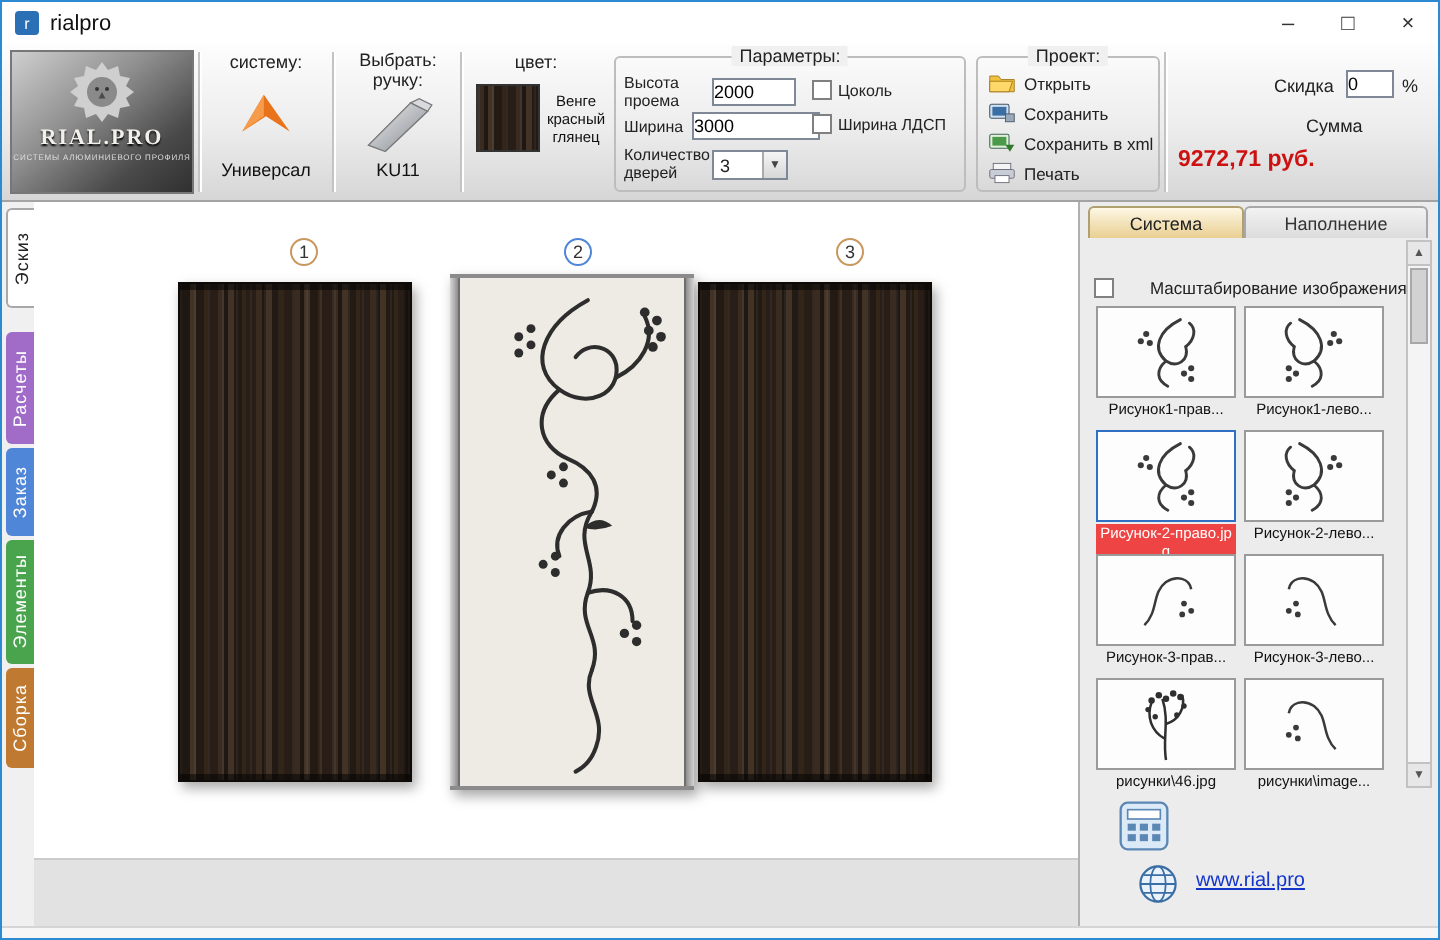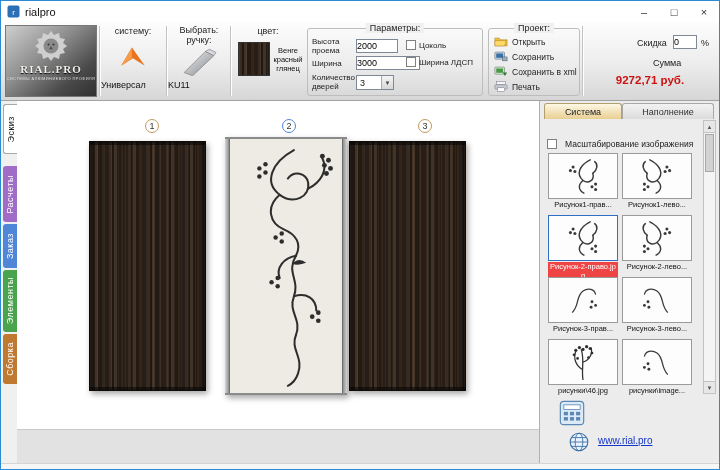--- a/index.html
+++ b/index.html
@@ -20,36 +20,36 @@
   .vsep{position:absolute;top:4px;height:70px;width:1px;background:#c3c3c3;box-shadow:1px 0 0 #fff;}
 
   .logo{position:absolute;left:4px;top:3px;width:92px;height:72px;border:1px solid #777;
     background:linear-gradient(140deg,#cfcfcf 0%,#8f8f8f 40%,#4a4a4a 75%,#303030 100%);
     display:flex;flex-direction:column;align-items:center;overflow:hidden;}
   .logo svg{width:40px;height:34px;margin-top:3px;}
   .brand{font-family:"Liberation Serif",serif;font-weight:bold;font-size:11px;letter-spacing:1px;color:#f2f0ea;text-shadow:0 1px 1px #000;}
   .tagline{font-size:4px;color:#ddd;letter-spacing:.4px;margin-top:1px;white-space:nowrap;}
 
   .sec-label{position:absolute;font-size:9px;color:#222;text-align:center;}
-  .sec-value{position:absolute;font-size:9px;color:#111;text-align:left;}
+  .sec-value{position:absolute;font-size:9px;color:#111;text-align:center;}
 
   .group{position:absolute;border:1px solid #bdbdbd;border-radius:3px;}
   .legend{position:absolute;top:-6px;left:50%;transform:translateX(-50%);padding:0 4px;background:#f0f0f0;font-size:9px;color:#222;white-space:nowrap;}
 
   .p-label{position:absolute;font-size:8px;line-height:1.15;color:#222;}
   .tb-input{position:absolute;height:14px;border:1px solid #7f8896;background:#fff;font-size:9px;font-family:inherit;padding:0 0;}
   .cb{position:absolute;width:10px;height:10px;background:#fff;border:1px solid #808080;}
   .combo{position:absolute;height:15px;border:1px solid #7f8896;background:#fff;font-size:9px;display:flex;align-items:center;padding-left:3px;}
   .combo .arrow{margin-left:auto;width:12px;align-self:stretch;background:linear-gradient(#f5f5f5,#d7d7d7);border-left:1px solid #aaa;display:flex;align-items:center;justify-content:center;font-size:6px;color:#444;}
 
   .proj-item{position:absolute;left:5px;width:84px;height:13px;display:flex;align-items:flex-end;gap:4px;font-size:8.5px;color:#222;cursor:pointer;}
   .proj-item svg{width:14px;height:11px;flex:0 0 auto;}
 
   .sum-label{position:absolute;font-size:9px;color:#222;}
-  .total{position:absolute;font-size:11.5px;font-weight:bold;color:#cc1111;text-align:center;}
+  .total{position:absolute;font-size:11.5px;font-weight:bold;color:#cc1111;text-align:left;}
 
   
   .side-tab{position:absolute;left:2px;width:14px;border-radius:3px 0 0 3px;display:flex;align-items:center;justify-content:center;cursor:pointer;}
   .side-tab span{writing-mode:vertical-rl;transform:rotate(180deg);font-size:9px;letter-spacing:.5px;}
   .tab-sketch{background:#ffffff;border:1px solid #a8a8a8;border-right:none;color:#222;}
   .tab-calc{background:#a06cc8;color:#fff;}
   .tab-order{background:#4f86d8;color:#fff;}
   .tab-elems{background:#4aa44e;color:#fff;}
   .tab-asm{background:#bf7930;color:#fff;}
 
@@ -72,21 +72,21 @@
   .door-num{position:absolute;width:14px;height:14px;border-radius:50%;background:#fff;font-size:9px;display:flex;align-items:center;justify-content:center;color:#333;}
   .num-warm{border:1px solid #c8985e;}
   .num-blue{border:1px solid #4f86d8;}
 
   
   .panel{position:absolute;left:538px;top:100px;width:180px;height:362px;background:#ececec;border-left:1px solid #b0b0b0;}
   .ptab{position:absolute;top:2px;height:16px;font-size:9px;display:flex;align-items:center;justify-content:center;cursor:pointer;border:1px solid #b0a070;border-bottom:none;border-radius:3px 3px 0 0;}
   .ptab-active{left:4px;width:78px;background:linear-gradient(#fdf7e4,#e9cf92);color:#222;}
   .ptab-idle{left:82px;width:92px;background:linear-gradient(#f2f2f2,#dcdcdc);border-color:#a8a8a8;color:#333;}
   .pdrop{left:4px;top:19px;width:158px;}
-  .pcheck-row{position:absolute;left:7px;top:38px;display:flex;align-items:flex-end;gap:8px;}
+  .pcheck-row{position:absolute;left:7px;top:38px;display:flex;align-items:flex-end;gap:18px;}
   .pcheck-row .cb{position:static;flex:0 0 auto;}
   .pcheck-label{font-size:8.5px;color:#222;}
 
   .thumb{position:absolute;width:70px;cursor:pointer;}
   .thumb .img{height:46px;background:#fdfdfd;border:1px solid #9a9a9a;display:flex;align-items:center;justify-content:center;}
   .thumb .img svg{width:36px;height:40px;}
   .thumb .lbl{margin-top:1px;font-size:7.5px;line-height:1.2;text-align:center;color:#111;word-break:break-all;}
   .thumb.flip .img svg{transform:scaleX(-1);}
   .thumb.selected .img{border:1px solid #2f6fc4;}
   .thumb.selected .lbl{background:#ef4444;color:#fff;}
@@ -214,21 +214,21 @@
     <div class="sec-value" style="left:270px;top:24px;width:34px;font-size:7.5px;line-height:1.2;text-align:center">Венге красный глянец</div>
 
     <div class="group" style="left:306px;top:6px;width:176px;height:68px">
       <div class="legend">Параметры:</div>
       <div class="p-label" style="left:4px;top:8px;width:44px">Высота проема</div>
       <input class="tb-input" style="left: 48px; top: 10px; width: 42px;" value="2000">
       <span class="cb" style="left:98px;top:11px"></span>
       <div class="p-label" style="left:111px;top:12px">Цоколь</div>
 
       <div class="p-label" style="left:4px;top:30px;width:44px">Ширина</div>
-      <input class="tb-input" style="left: 48px; top: 27px; width: 64px;" value="3000">
+      <input class="tb-input" style="left: 38px; top: 27px; width: 64px;" value="3000">
       <span class="cb" style="left:98px;top:28px"></span>
       <div class="p-label" style="left:111px;top:29px">Ширина ЛДСП</div>
 
       <div class="p-label" style="left:4px;top:44px;width:44px">Количество дверей</div>
       <div class="combo" style="left:48px;top:46px;width:38px">
         <span>3</span>
         <span class="arrow">▼</span>
       </div>
     </div>
 

